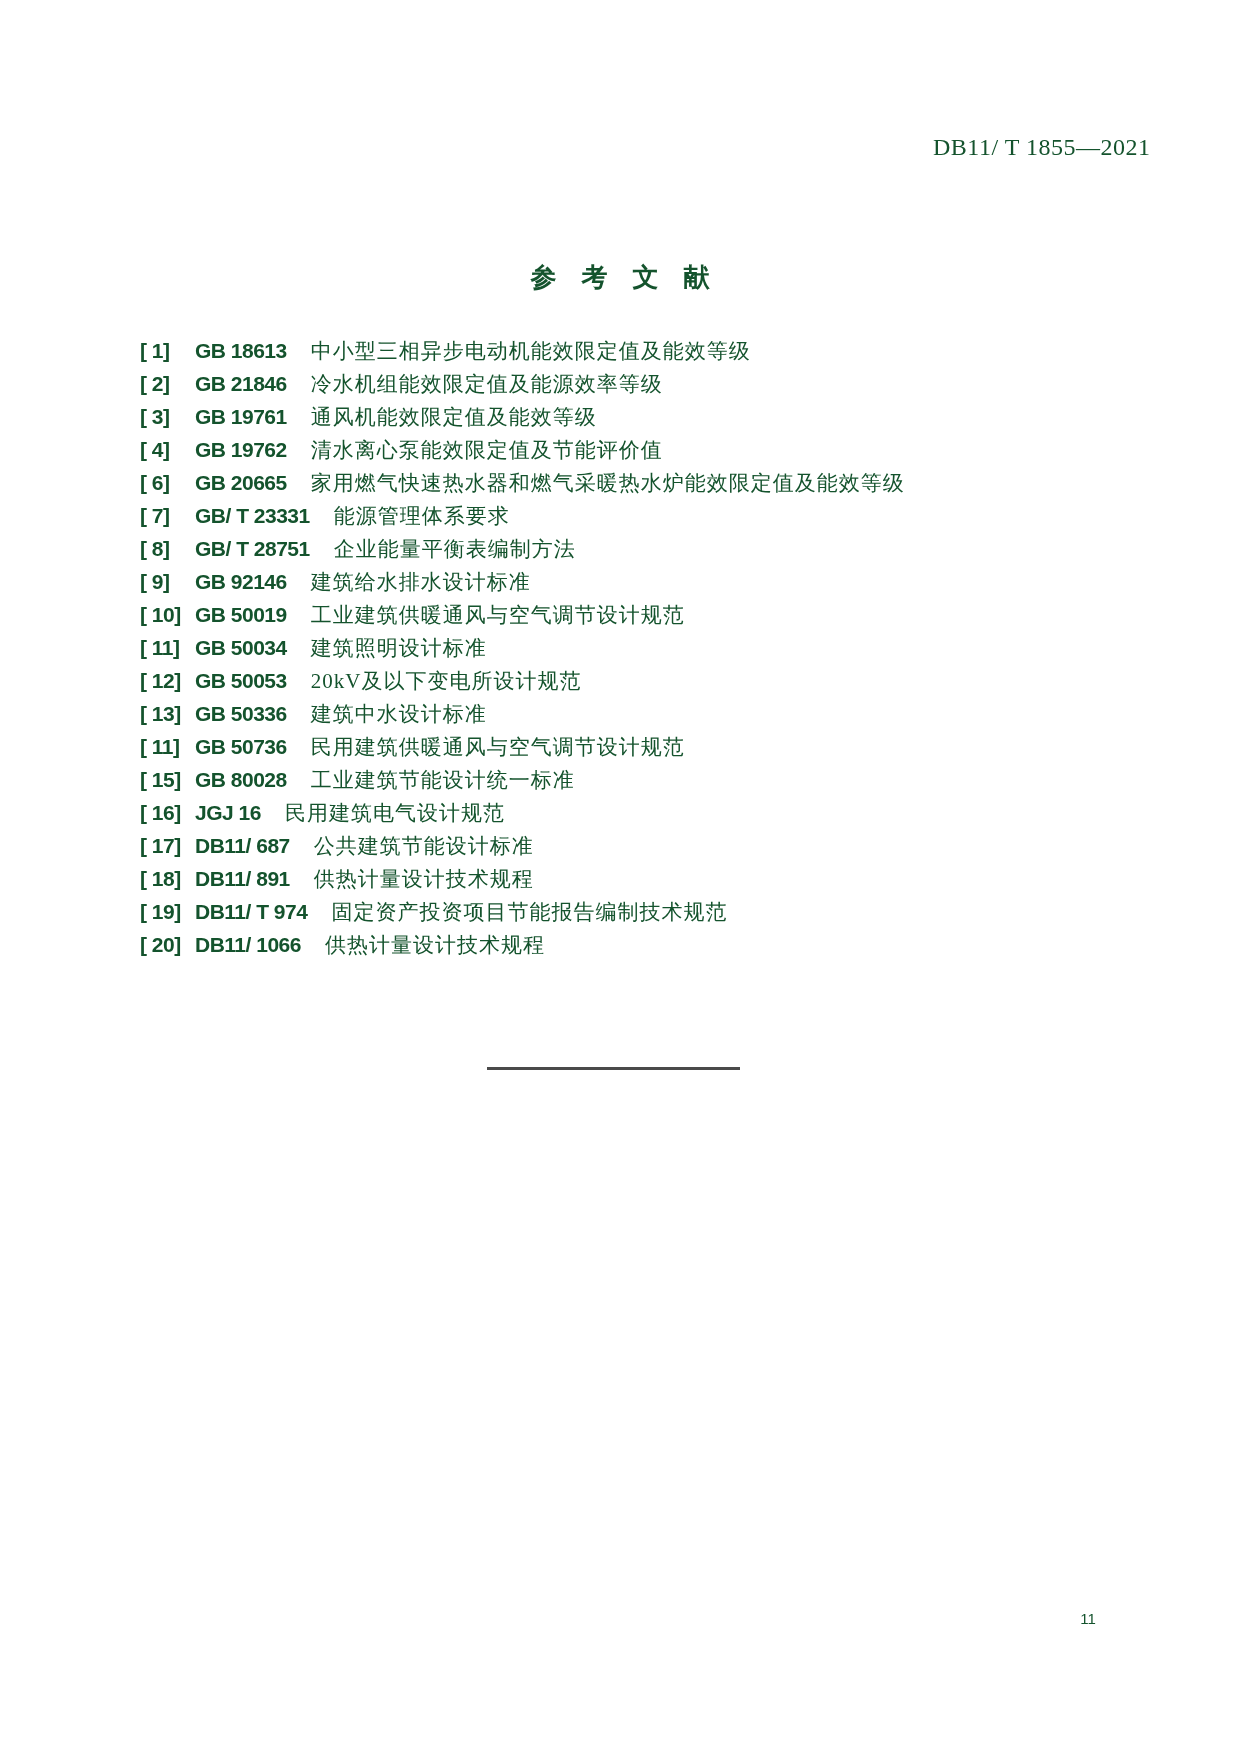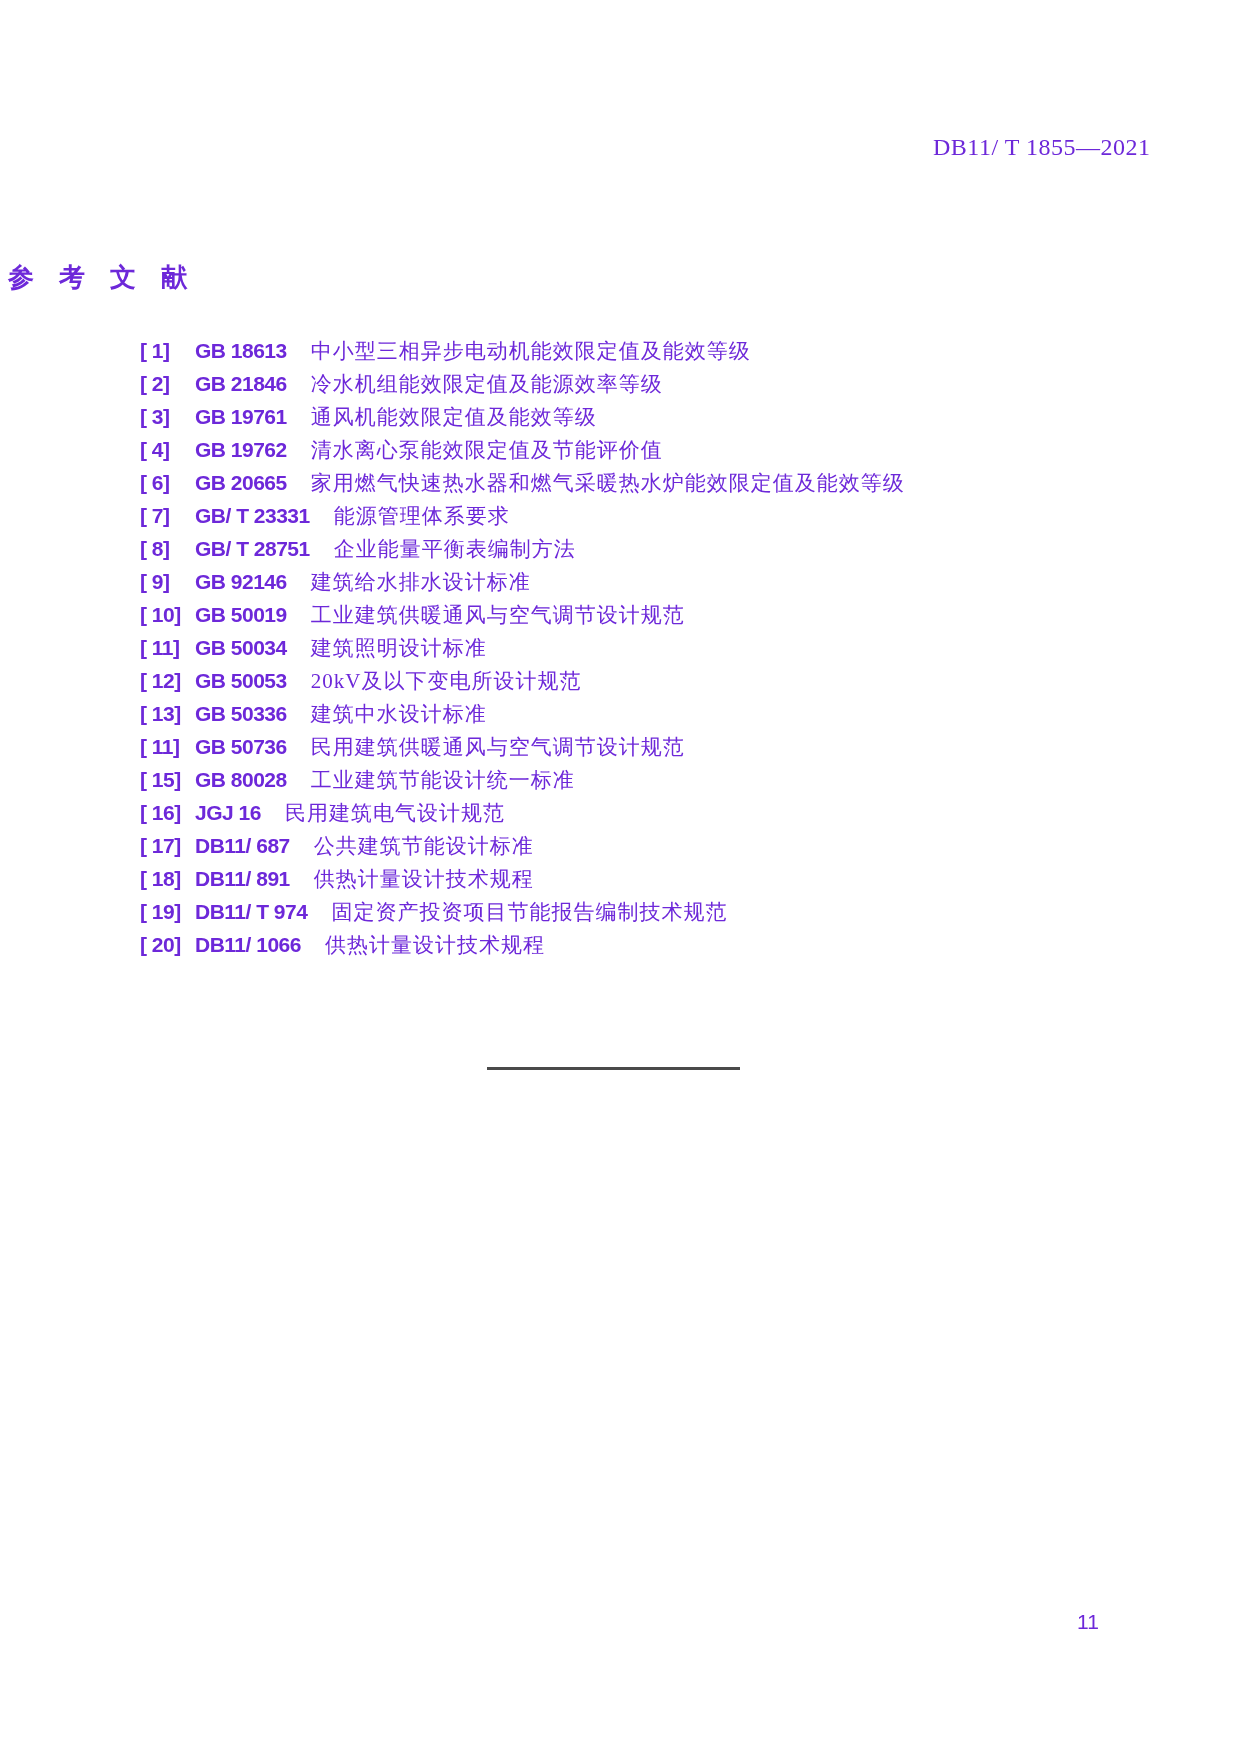--- a/index.html
+++ b/index.html
@@ -6,39 +6,40 @@
     margin: 0;
     padding: 0;
     background: #e8e8e8;
   }
   .page {
     position: relative;
     width: 1240px;
     height: 1755px;
     margin: 0 auto;
     background: #ffffff;
-    color: #6d28d9;
+    color: #14532d;
     font-family: "Liberation Serif", "DejaVu Serif", serif;
     overflow: hidden;
   }
   .header-code {
     position: absolute;
     top: 134px;
     left: 933px;
     font-size: 24px;
     letter-spacing: 0.5px;
     font-family: "Liberation Serif", "DejaVu Serif", serif;
     white-space: nowrap;
   }
   .doc-title {
     position: absolute;
     top: 260px;
     left: 0;
     width: 1240px;
     margin: 0;
+    text-align: center;
     font-size: 26px;
     font-weight: bold;
     letter-spacing: 8px;
     text-indent: 8px;
     font-family: "DejaVu Sans", "Liberation Sans", sans-serif;
     white-space: nowrap;
   }
   .ref-list {
     position: absolute;
     top: 334px;
@@ -79,21 +80,21 @@
     width: 253px;
     height: 3px;
     background: #4a4a4a;
   }
   .page-number {
     position: absolute;
     top: 1610px;
     left: 1066px;
     width: 44px;
     text-align: center;
-    font-size: 21px;
+    font-size: 15px;
     font-family: "Liberation Sans", "DejaVu Sans", sans-serif;
   }
 </style>
 </head>
 <body>
 
 <div class="page">
 
   <div class="header-code">DB11/ T 1855—2021</div>
 

